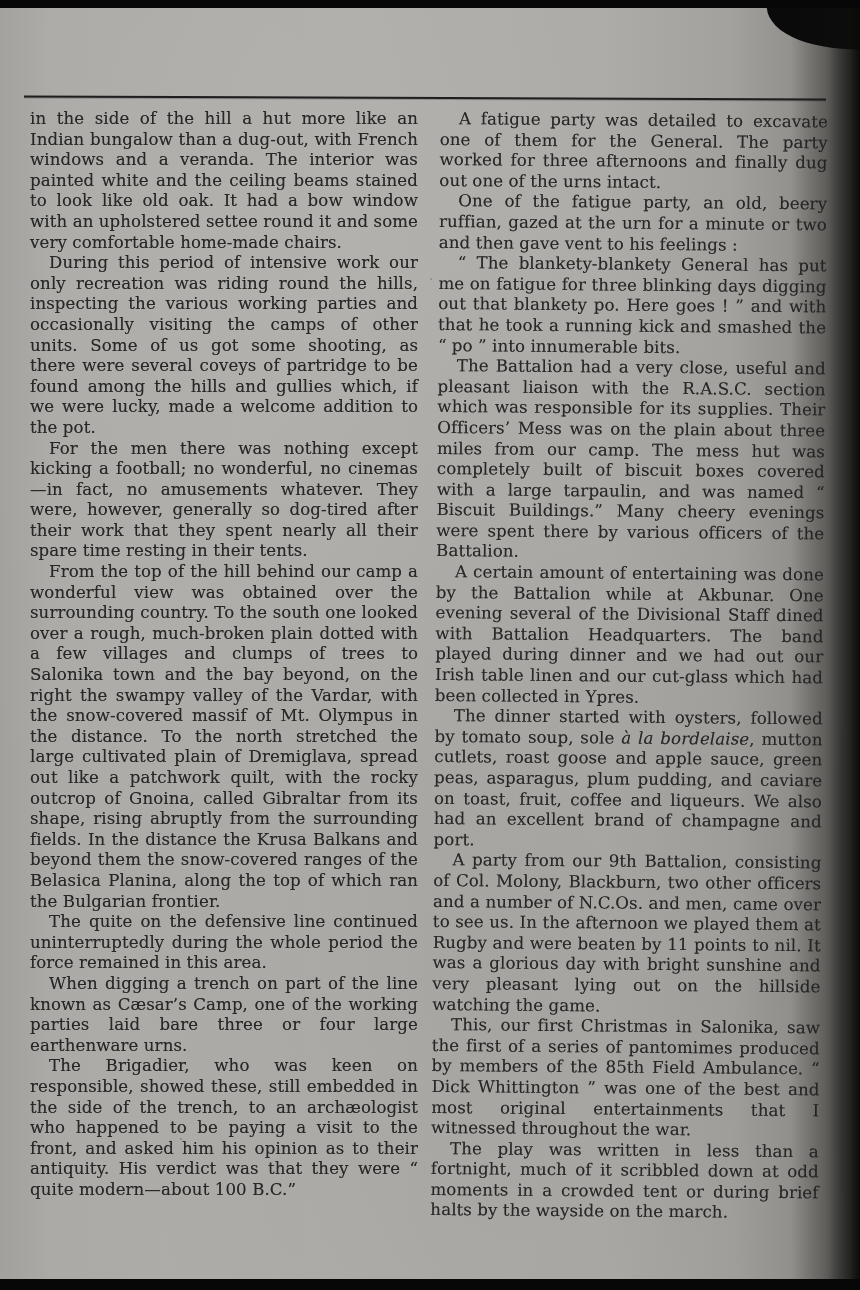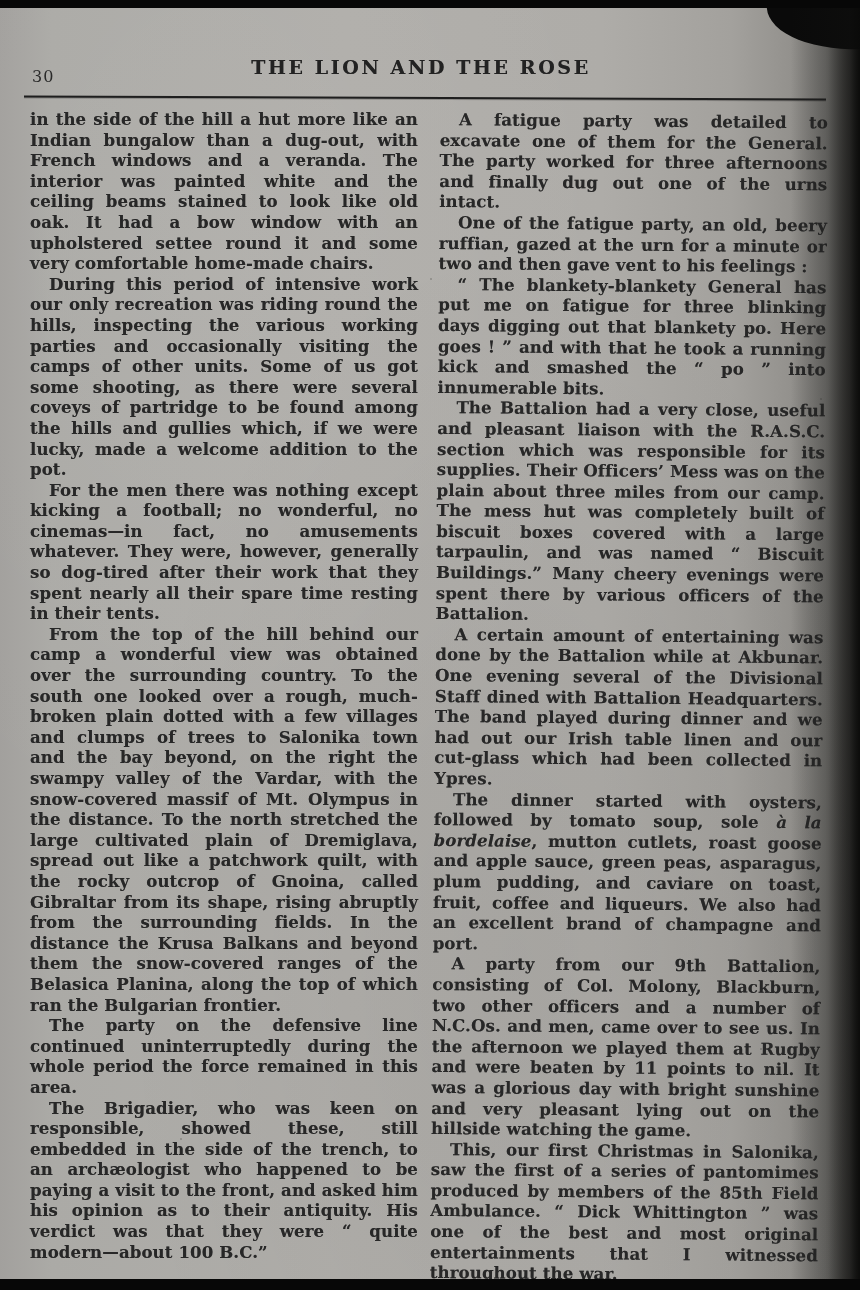--- a/index.html
+++ b/index.html
@@ -68,21 +68,21 @@
     text-shadow: 0 0 0.5px rgba(20,20,20,0.5);
   }
   .rule {
     position: absolute; top: 89px; left: 24px; right: 34px; height: 2px;
     background: #1e1e1e;
     transform: rotate(0.22deg);
     box-shadow: 0 1px 0 rgba(30,30,30,0.25);
   }
   .columns {
     position: absolute; top: 101px; left: 30px; right: 32px; bottom: 16px;
-    display: flex; gap: 22px; font-weight: bold;
+    display: flex; gap: 22px;
   }
   .col { flex: 1 1 0; min-width: 0; }
   .col.right { transform: rotate(0.5deg); transform-origin: 0 0; }
   .col p {
     margin: 0;
     text-align: justify;
     font-size: 16.6px;
     line-height: 20.6px;
     color: #272727;
     letter-spacing: 0.1px;
@@ -94,33 +94,30 @@
 </head>
 <body>
 
 <div class="scan">
   <div class="bar top"></div>
 
   <div class="paper">
     <div class="corner"></div>
     <div class="speck"></div>
 
-    <header class="pagehead">
-      <span class="pagenum">30</span>
-      <span class="runtitle">THE LION AND THE ROSE</span>
-    </header>
     <div class="rule"></div>
 
     <main class="columns">
       <div class="col left">
           <p class=""><span>in the side of the hill a hut more like an Indian bungalow than a dug-out, with French windows and a veranda. The interior was painted white and the ceiling beams stained to look like old oak. It had a bow window with an upholstered settee round it and some very comfortable home-made chairs.</span></p>
           <p class="indent"><span>During this period of intensive work our only recreation was riding round the hills, inspecting the various working parties and occasionally visiting the camps of other units. Some of us got some shooting, as there were several coveys of partridge to be found among the hills and gullies which, if we were lucky, made a welcome addition to the pot.</span></p>
           <p class="indent"><span>For the men there was nothing except kicking a football; no wonderful, no cinemas—in fact, no amusements whatever. They were, however, generally so dog-tired after their work that they spent nearly all their spare time resting in their tents.</span></p>
           <p class="indent"><span>From the top of the hill behind our camp a wonderful view was obtained over the surrounding country. To the south one looked over a rough, much-broken plain dotted with a few villages and clumps of trees to Salonika town and the bay beyond, on the right the swampy valley of the Vardar, with the snow-covered massif of Mt. Olympus in the distance. To the north stretched the large cultivated plain of Dremiglava, spread out like a patchwork quilt, with the rocky outcrop of Gnoina, called Gibraltar from its shape, rising abruptly from the surrounding fields. In the distance the Krusa Balkans and beyond them the snow-covered ranges of the Belasica Planina, along the top of which ran the Bulgarian frontier.</span></p>
-          <p class="indent"><span>The party on the defensive line continued uninterruptedly during the whole period the force remained in this area.</span></p>
+          <p class="indent"><span>The quite on the defensive line continued uninterruptedly during the whole period the force remained in this area.</span></p>
+          <p class="indent"><span>When digging a trench on part of the line known as Cæsar’s Camp, one of the working parties laid bare three or four large earthenware urns.</span></p>
           <p class="indent"><span>The Brigadier, who was keen on responsible, showed these, still embedded in the side of the trench, to an archæologist who happened to be paying a visit to the front, and asked him his opinion as to their antiquity. His verdict was that they were “ quite modern—about 100 B.C.”</span></p>
         </div>
       <div class="col right">
           <p class="indent"><span>A fatigue party was detailed to excavate one of them for the General. The party worked for three afternoons and finally dug out one of the urns intact.</span></p>
           <p class="indent"><span>One of the fatigue party, an old, beery ruffian, gazed at the urn for a minute or two and then gave vent to his feelings :</span></p>
           <p class="indent"><span>“ The blankety-blankety General has put me on fatigue for three blinking days digging out that blankety po. Here goes ! ” and with that he took a running kick and smashed the “ po ” into innumerable bits.</span></p>
           <p class="indent"><span>The Battalion had a very close, useful and pleasant liaison with the R.A.S.C. section which was responsible for its supplies. Their Officers’ Mess was on the plain about three miles from our camp. The mess hut was completely built of biscuit boxes covered with a large tarpaulin, and was named “ Biscuit Buildings.” Many cheery evenings were spent there by various officers of the Battalion.</span></p>
           <p class="indent"><span>A certain amount of entertaining was done by the Battalion while at Akbunar. One evening several of the Divisional Staff dined with Battalion Headquarters. The band played during dinner and we had out our Irish table linen and our cut-glass which had been collected in Ypres.</span></p>
           <p class="indent"><span>The dinner started with oysters, followed by tomato soup, sole </span><span class="italic">à la bordelaise</span><span>, mutton cutlets, roast goose and apple sauce, green peas, asparagus, plum pudding, and caviare on toast, fruit, coffee and liqueurs. We also had an excellent brand of champagne and port.</span></p>
           <p class="indent"><span>A party from our 9th Battalion, consisting of Col. Molony, Blackburn, two other officers and a number of N.C.Os. and men, came over to see us. In the afternoon we played them at Rugby and were beaten by 11 points to nil. It was a glorious day with bright sunshine and very pleasant lying out on the hillside watching the game.</span></p>

